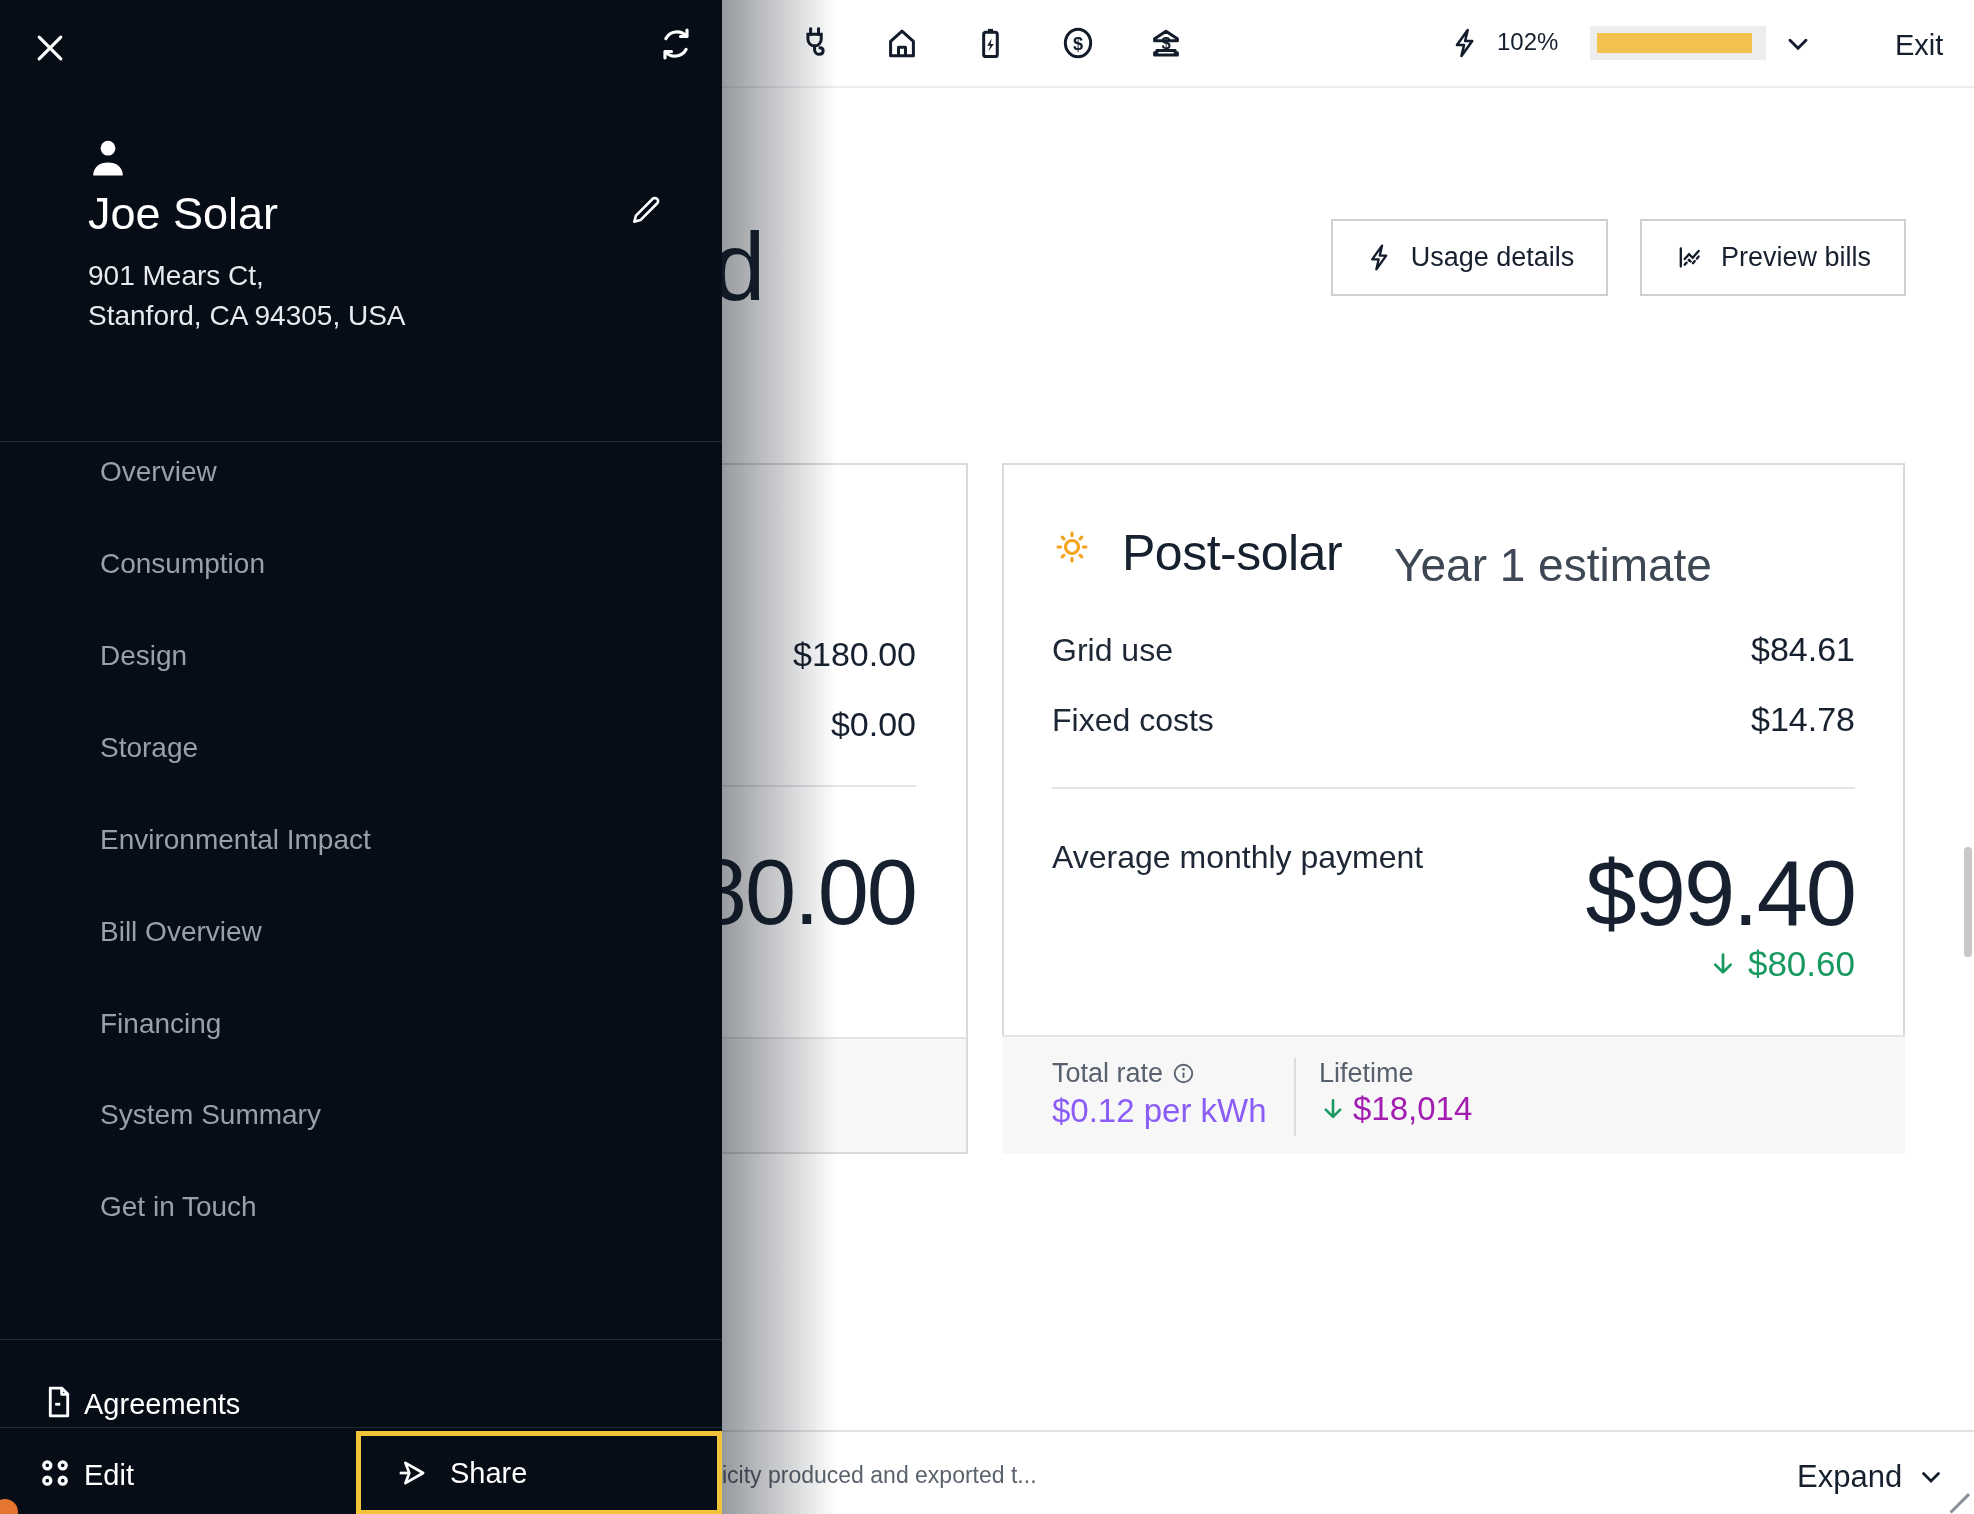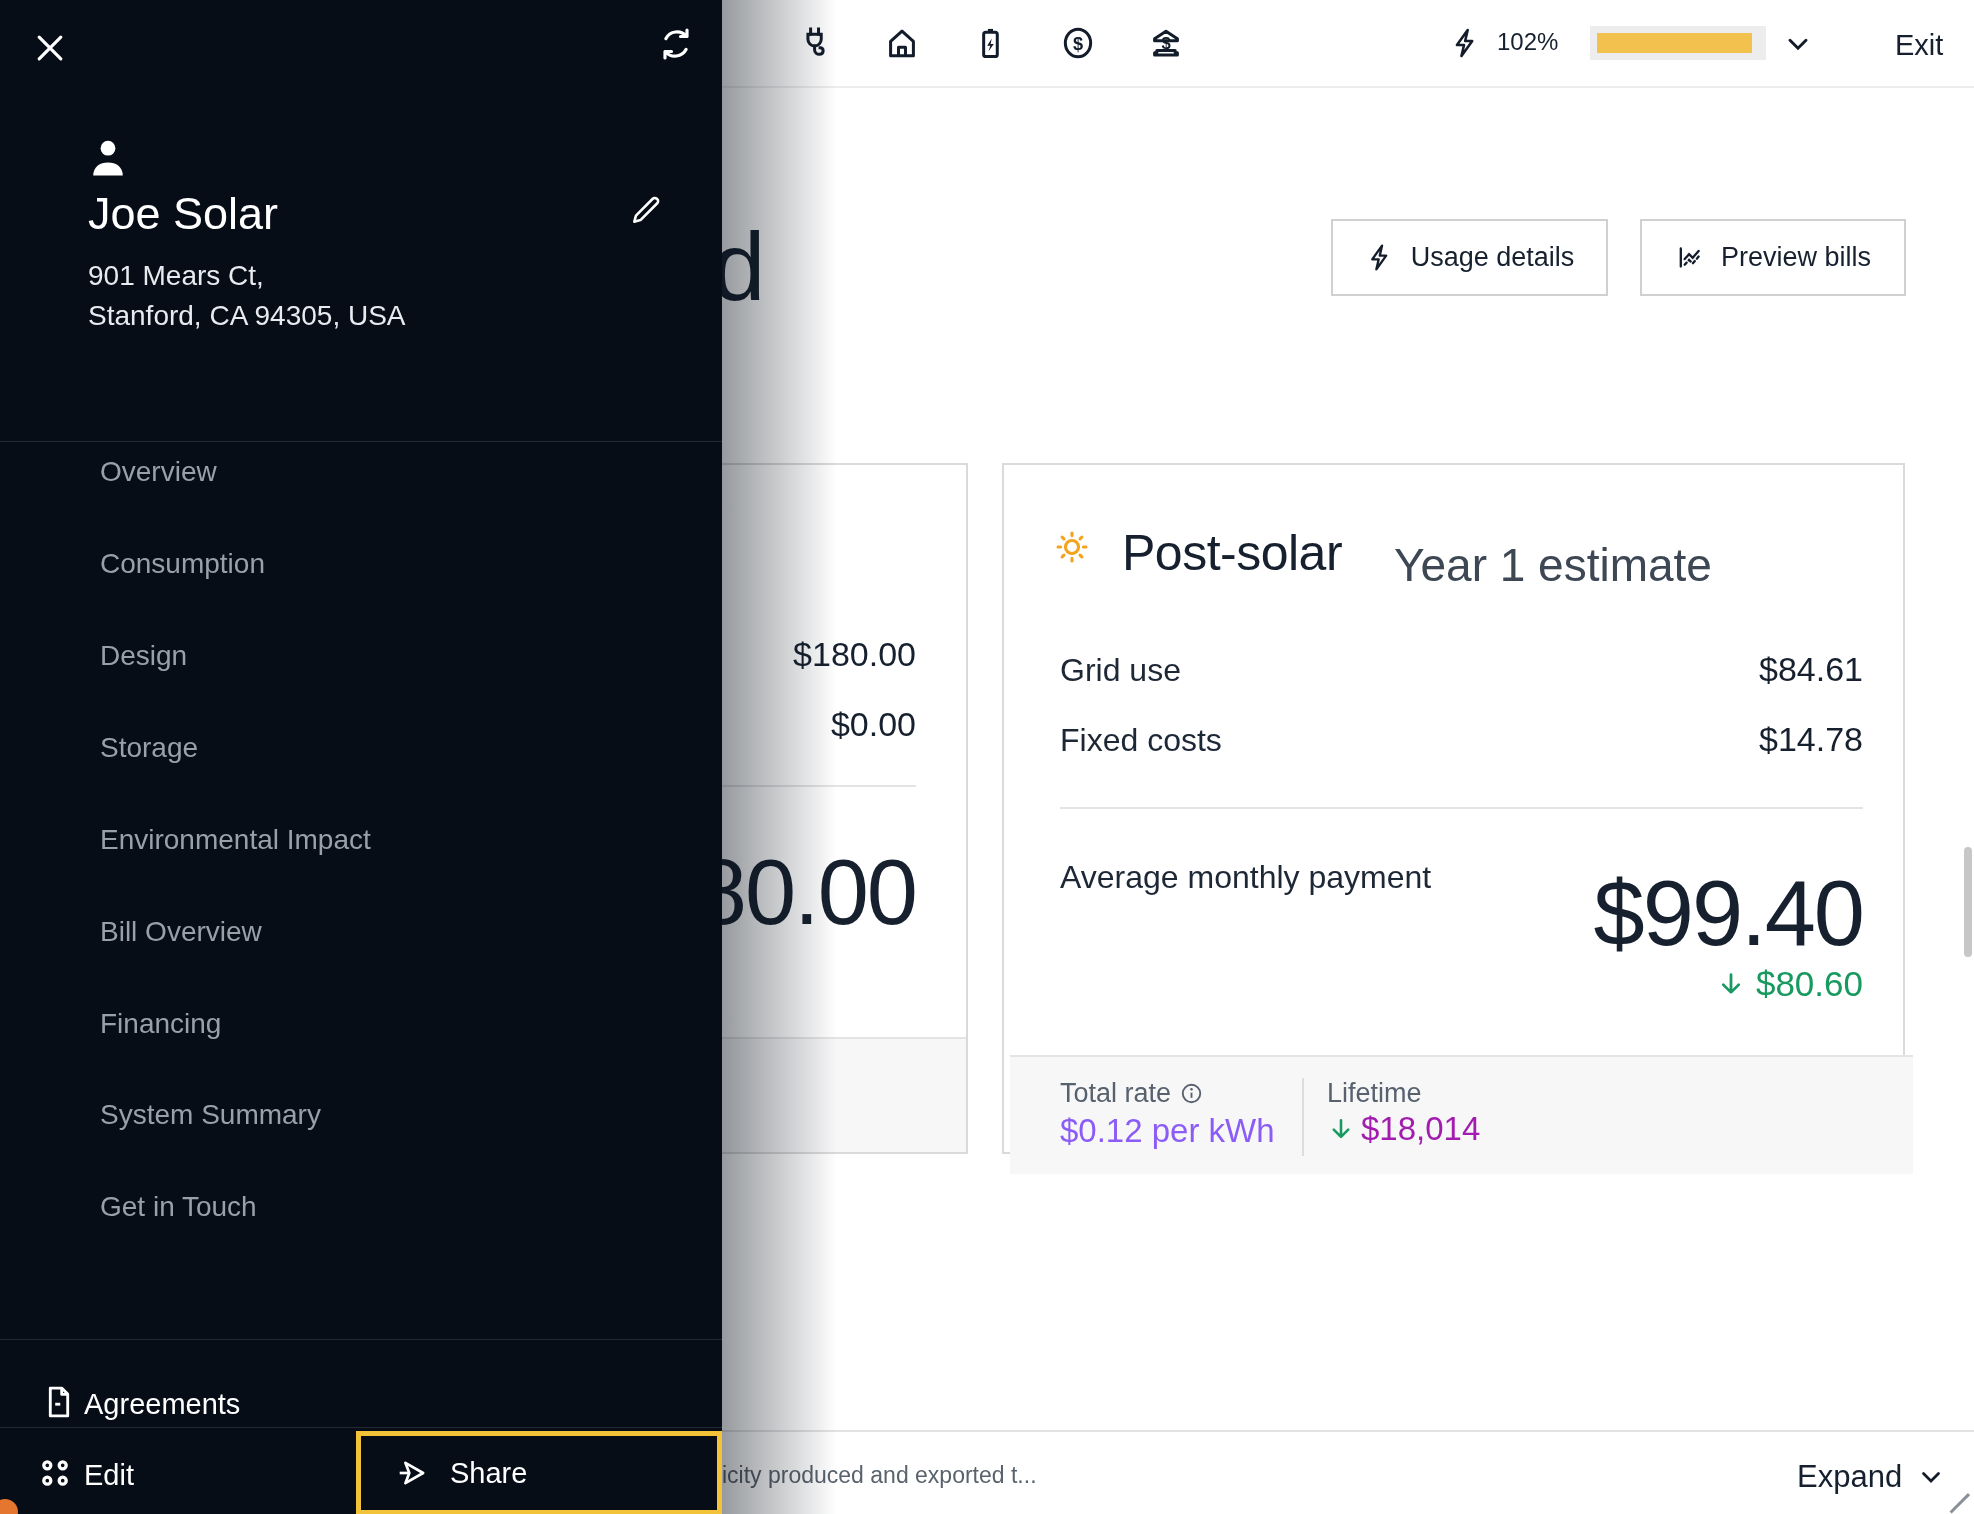--- a/index.html
+++ b/index.html
@@ -143,21 +143,21 @@
   <div class="abs card card-right"></div>
   <div class="abs sun">
     <svg viewBox="0 0 24 24" width="38" height="38" fill="none" stroke="#F4A41E" stroke-width="2" stroke-linecap="round">
       <circle cx="12" cy="12" r="4.1"></circle>
       <path d="M12 3.2v1.6M12 19.2v1.6M3.2 12h1.6M19.2 12h1.6M5.8 5.8l1.1 1.1M17.1 17.1l1.1 1.1M18.2 5.8l-1.1 1.1M6.9 17.1l-1.1 1.1"></path>
     </svg>
   </div>
   <div class="abs ps-title">Post-solar</div>
   <div class="abs ps-sub">Year 1 estimate</div>
 
-  <div class="abs card-right" style="left:1002px;top:483px;width:903px;height:691px;pointer-events:none;margin-left:8px;">
+  <div class="abs card-right" style="left:1002px;top:463px;width:903px;height:691px;pointer-events:none;">
     <div class="lbl" style="top:169px;">Grid use</div>
     <div class="val" style="top:167px;">$84.61</div>
     <div class="lbl" style="top:239px;">Fixed costs</div>
     <div class="val" style="top:237px;">$14.78</div>
     <div class="hline" style="top:324px;"></div>
     <div class="lbl" style="top:376px;">Average monthly payment</div>
     <div class="bigval" style="top:378px;">$99.40</div>
     <div class="savings">
       <svg viewBox="0 0 24 24" width="30" height="30" fill="none" stroke="#18995F" stroke-width="2.2" stroke-linecap="round" stroke-linejoin="round">
         <path d="M12 4.5v14M5.8 12.5l6.2 6.2 6.2-6.2"></path>

